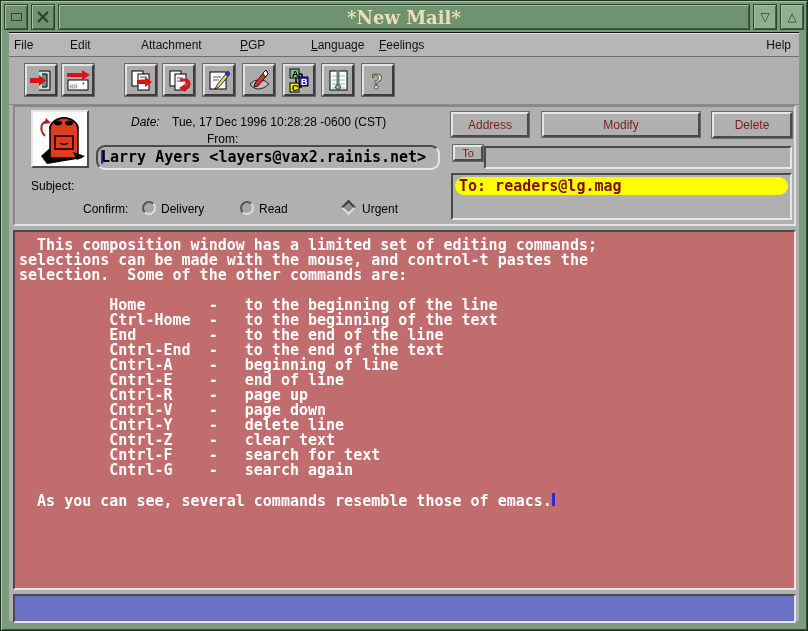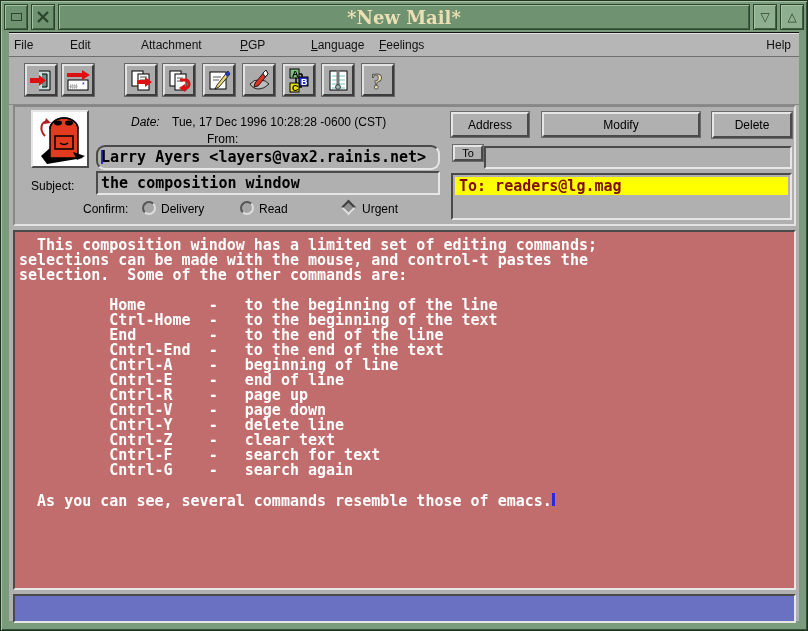--- a/index.html
+++ b/index.html
@@ -49,33 +49,33 @@
   .hdr { top:72px; height:121px; position:absolute; }
   .abs { position:absolute; }
   .lbl { font-size:12px; color:#000; white-space:nowrap; }
   .mono-field {
     background:#b0b0b0; color:#000; overflow:hidden; white-space:nowrap;
     font-family:"DejaVu Sans Mono",monospace; font-weight:bold; font-size:15px; line-height:21px;
     padding-left:3px;
   }
   .btn {
     background:#b0b0b0; border:2px solid; border-color:#e6e6e6 #4a4a4a #4a4a4a #e6e6e6;
-    box-shadow:0 0 0 1px #6b6b6b; font-size:12px; color:#000000;
+    box-shadow:0 0 0 1px #6b6b6b; font-size:12px; color:#7f1d1d;
     display:flex; align-items:center; justify-content:center; cursor:default;
   }
   .radio { width:14px; height:14px; border-radius:50%; background:#a6a6a6;
     border:2px solid; border-color:#555 #ddd #ddd #555; display:inline-block; }
   .diamond { width:11px; height:11px; transform:rotate(45deg); background:#8f8f8f;
     border:2px solid; border-color:#3f3f3f #e0e0e0 #e0e0e0 #3f3f3f; display:inline-block; }
   .mail-tile { background:#fff; border:2px solid; border-color:#e6e6e6 #4a4a4a #4a4a4a #e6e6e6; }
   .recip-list { background:#b0b0b0; overflow:hidden; }
   .recip-row {
     margin:2px; height:18px; background:#ffff00; color:#7e0c00;
     font-family:"DejaVu Sans Mono",monospace; font-weight:bold; font-size:15px; line-height:18px;
-    padding-left:4px; white-space:nowrap;
+    padding-left:4px; white-space:nowrap;border-radius:9px;
   }
   
   .editor { top:197px; height:360px; background:#c16d6d; position:absolute; overflow:hidden; }
   .editor pre {
     font-family:"DejaVu Sans Mono",monospace; font-weight:bold; font-size:15px; line-height:15px;
     color:#ffffff; padding:6px 0 0 4px; white-space:pre;
   }
   .cursor-block { display:inline-block; width:3px; height:13px; background:#2b2bdd; }
   .cursor-ibeam { display:inline-block; width:2px; height:14px; background:#2b2bdd; margin-right:-2px; vertical-align:-2px; }
   .statusbar { top:561px; height:29px; background:#6a71c3; position:absolute; }
@@ -218,21 +218,20 @@
         </svg>
       </div>
 
       <span class="abs lbl" style="left:116px; top:8px;font-style:italic;">Date:</span>
       <span class="abs lbl" style="left:157px; top:8px;">Tue, 17 Dec 1996 10:28:28 -0600 (CST)</span>
       <span class="abs lbl" style="left:192px; top:25px;">From:</span>
 
       <div class="abs sunken mono-field" style="left:81px; top:38px; width:344px; height:25px;border-radius:9px;"><span class="cursor-ibeam"></span><span>Larry Ayers &lt;layers@vax2.rainis.net&gt;</span></div>
 
       <span class="abs lbl" style="left:16px; top:72px;">Subject:</span>
-      <div class="abs sunken mono-field" style="left:81px; top:64px; width:344px; height:24px;"><span>the composition window</span></div>
 
       <span class="abs lbl" style="left:68px; top:95px;">Confirm:</span>
       <span class="abs radio" style="left:127px; top:94px;"></span>
       <span class="abs lbl" style="left:146px; top:95px;">Delivery</span>
       <span class="abs radio" style="left:225px; top:94px;"></span>
       <span class="abs lbl" style="left:244px; top:95px;">Read</span>
       <span class="abs diamond" style="left:328px; top:95px;"></span>
       <span class="abs lbl" style="left:347px; top:95px;">Urgent</span>
 
       <div class="abs btn" style="left:436px; top:5px; width:78px; height:25px;">

